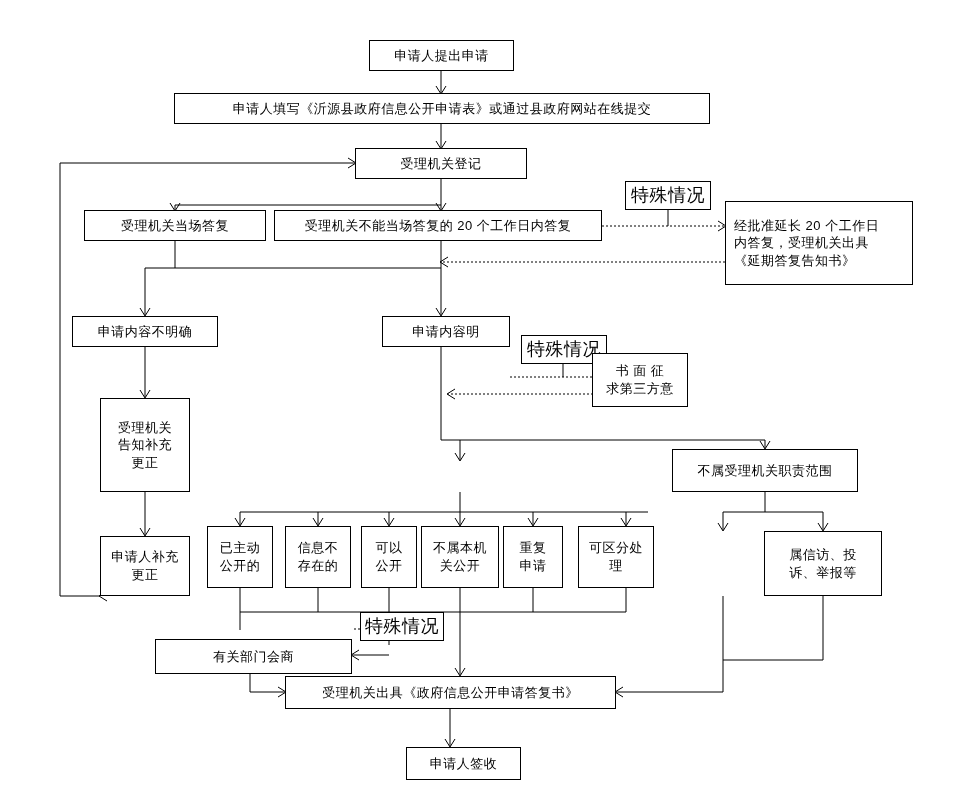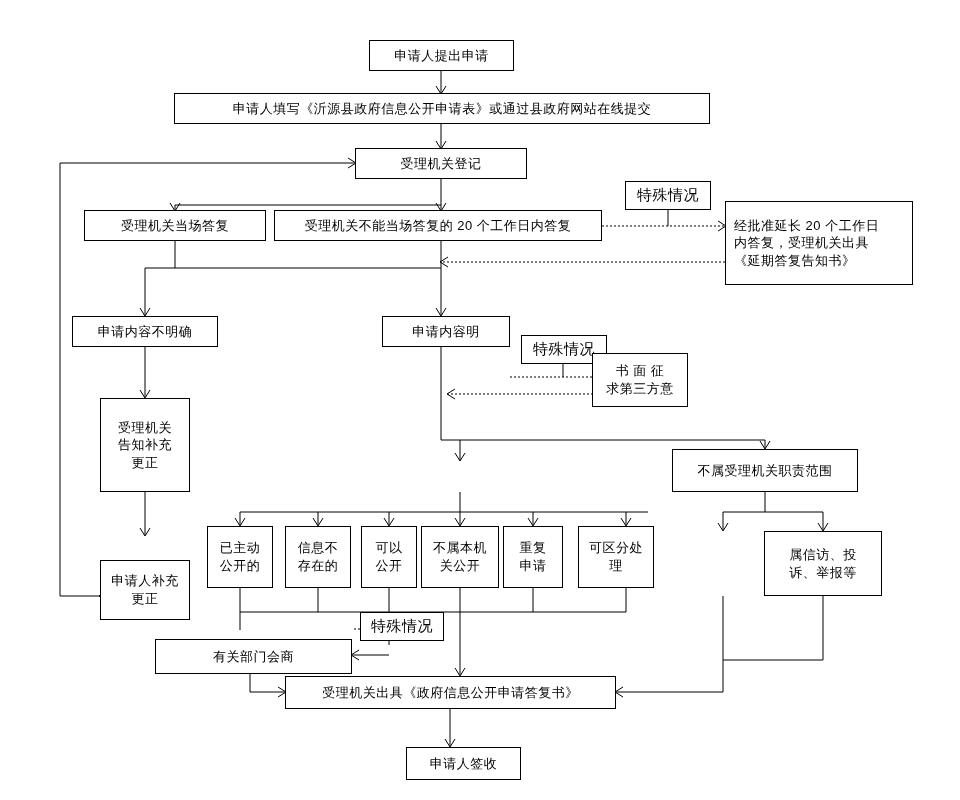--- a/index.html
+++ b/index.html
@@ -24,21 +24,21 @@
     display: flex;
     align-items: center;
     justify-content: center;
     text-align: center;
     font-size: 13px;
     line-height: 1.35;
     padding: 12px 4px;
     letter-spacing: 0.5px;
     white-space: pre-line;
   }
-  .node.small { font-size: 15px; }
+  .node.small { font-size: 18px; }
   svg.wires {
     position: absolute;
     left: 0;
     top: 0;
     width: 960px;
     height: 800px;
     pointer-events: none;
   }
   svg.wires line, svg.wires path, svg.wires polyline {
     stroke: #000000;
@@ -188,21 +188,21 @@
 
   <div class="node small" style="left:521px; top:335px; width:86px; height:29px;">特殊情况</div>
 
   <div class="node" style="left:592px; top:353px; width:96px; height:54px;">书 面 征
 求第三方意</div>
 
   <div class="node" style="left:100px; top:398px; width:90px; height:94px;">受理机关
 告知补充
 更正</div>
 
-  <div class="node" style="left:100px; top:536px; width:90px; height:60px;margin-top:24px;">申请人补充
+  <div class="node" style="left:100px; top:536px; width:90px; height:60px;">申请人补充
 更正</div>
 
 
   <div class="node" style="left:672px; top:449px; width:186px; height:43px;">不属受理机关职责范围</div>
 
   <div class="node" style="left:207px; top:526px; width:66px; height:62px;">已主动
 公开的</div>
 
   <div class="node" style="left:285px; top:526px; width:66px; height:62px;">信息不
 存在的</div>

